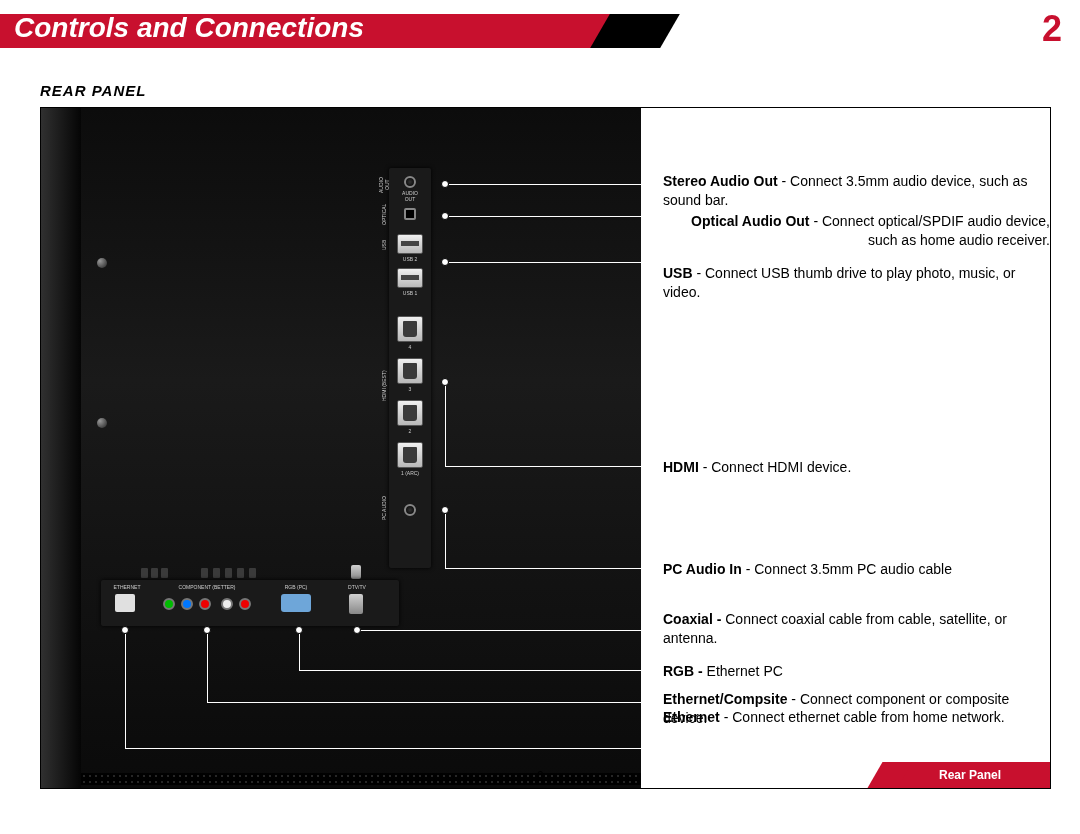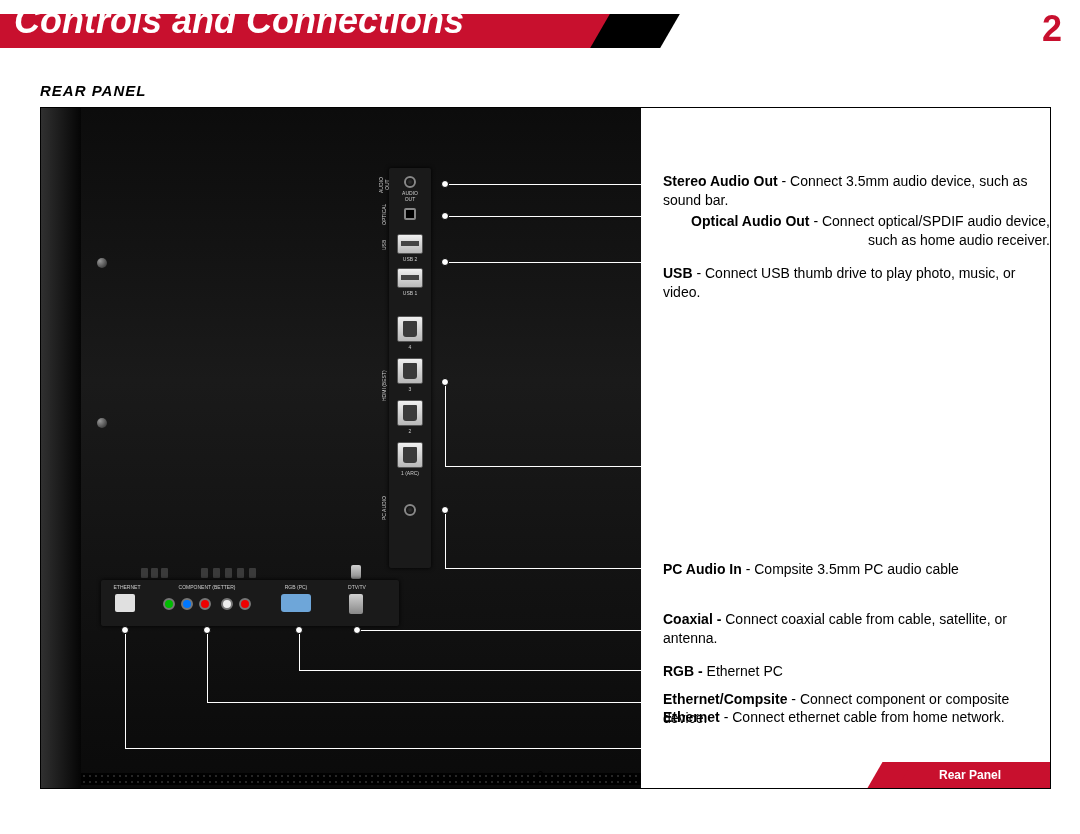--- a/index.html
+++ b/index.html
@@ -2,21 +2,21 @@
 <html><head>
 <meta charset="utf-8">
 <style>
   * { box-sizing: border-box; margin: 0; padding: 0; }
   html, body { width: 1080px; height: 834px; font-family: Arial, Helvetica, sans-serif; background: #fff; }
   .page { width: 1080px; height: 834px; position: relative; }
 
   
   .header { position: relative; height: 48px; width: 100%; }
   .header-red { position: absolute; left: 0; top: 14px; height: 34px; width: 620px; background: #c8102e; }
-  .header-title { position: absolute; left: 14px; top: 0; font-size: 36px; font-weight: bold; color: #fff; font-style: italic; font-family: Arial, sans-serif; }
+  .header-title { position: absolute; left: 14px; top: 12px; font-size: 28px; font-weight: bold; color: #fff; font-style: italic; font-family: Arial, sans-serif; }
   .header-black { position: absolute; left: 600px; top: 14px; height: 34px; width: 70px; background: #000; transform: skewX(-30deg); }
   .chapter-num { position: absolute; right: 18px; top: 8px; font-size: 36px; font-weight: bold; color: #c8102e; }
 
   .content { position: relative; padding: 0 40px; margin-top: 34px; }
   .section-title { font-weight: bold; font-style: italic; font-size: 15px; letter-spacing: 1px; margin-bottom: 8px; }
 
   
   .panel { position: relative; width: 1011px; height: 682px; border: 1px solid #000; overflow: hidden; }
 
   
@@ -186,21 +186,22 @@
 
         <div class="dot" style="left:80px; top:518px;"></div>
         <div class="lead-v" style="left:84px; top:526px; height:114px;"></div>
         <div class="lead-h" style="left:84px; top:640px; width:516px;"></div>
       </div>
 
       <div class="desc-col">
         <div class="desc" style="top:64px;"><b>Stereo Audio Out</b><span> - Connect 3.5mm audio device, such as sound bar.</span></div>
         <div class="desc" style="top:104px;text-align:right;"><b>Optical Audio Out</b><span> - Connect optical/SPDIF audio device, such as home audio receiver.</span></div>
         <div class="desc" style="top:156px;"><b>USB</b><span> - Connect USB thumb drive to play photo, music, or video.</span></div>
-        <div class="desc" style="top:452px;"><b>PC Audio In</b><span> - Compsite 3.5mm PC audio cable</span></div>
+        <div class="desc" style="top:350px;"><b>HDMI</b><span> - Connect HDMI device.</span></div>
+        <div class="desc" style="top:452px;"><b>PC Audio In</b><span> - Connect 3.5mm PC audio cable</span></div>
         <div class="desc" style="top:502px;"><b>Coaxial - </b><span>Connect coaxial cable from cable, satellite, or antenna.</span></div>
         <div class="desc" style="top:554px;"><b>RGB - </b><span>Ethernet PC</span></div>
         <div class="desc" style="top:582px;"><b>Ethernet/Compsite</b><span> - Connect component or composite device.</span></div>
         <div class="desc" style="top:600px;"><b>Ethernet</b><span> - Connect ethernet cable from home network.</span></div>
       </div>
 
       <div class="footer-tag">
           <span style="position:relative; z-index:1;">Rear Panel</span>
         </div>
     </div>

